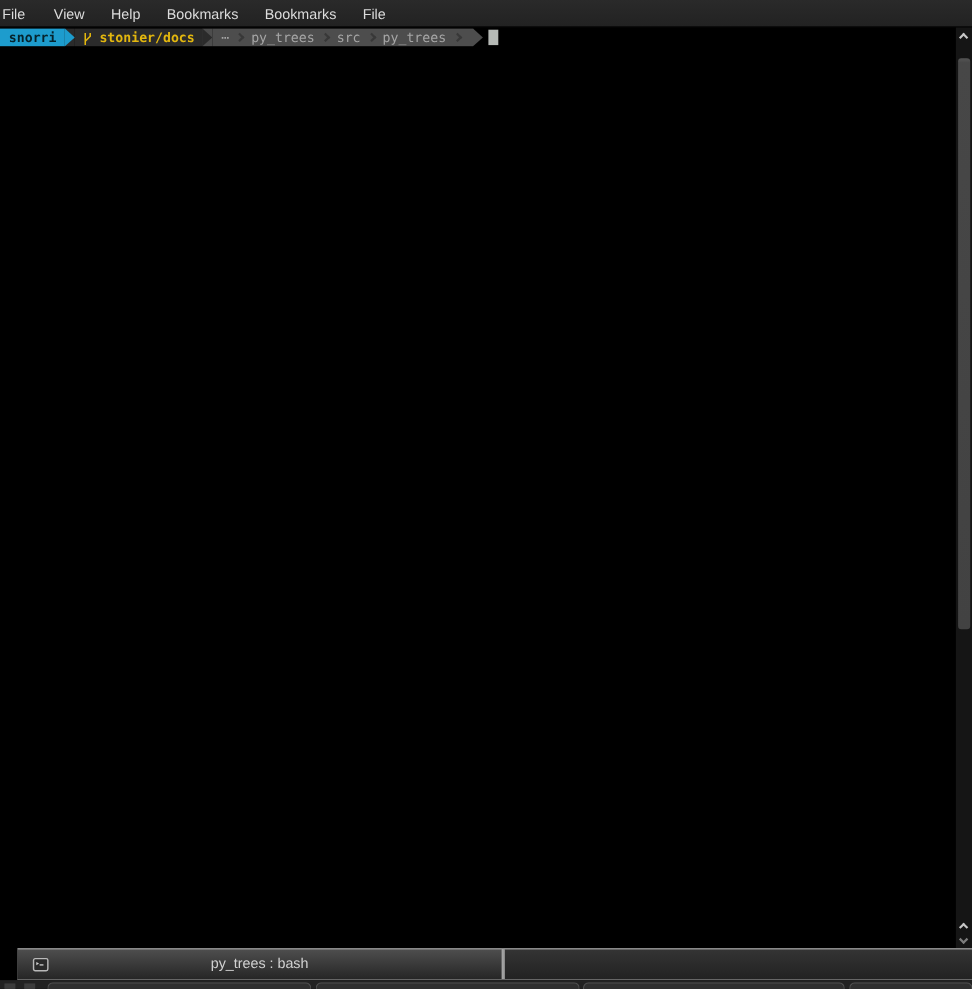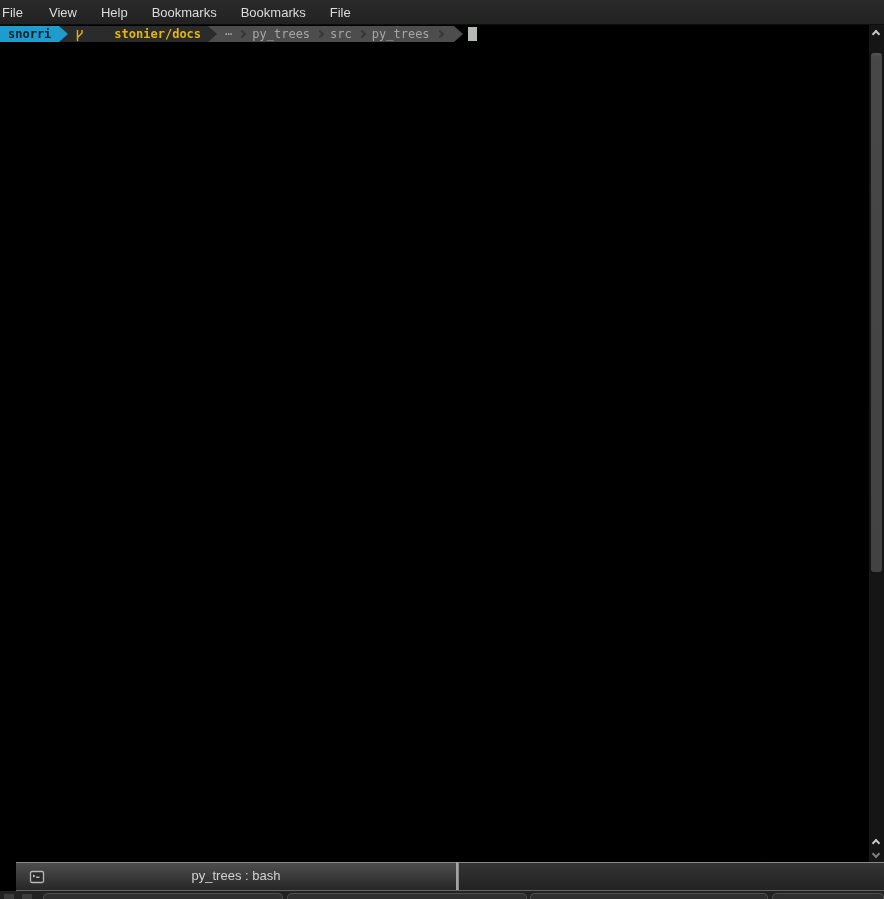--- a/index.html
+++ b/index.html
@@ -19,21 +19,21 @@
   .terminal { position:absolute; top:25px; left:0; width:884px; height:694px;
               background:#000; }
   .prompt { position:absolute; top:1px; left:0; height:16px; display:flex;
             align-items:stretch; font-family:"DejaVu Sans Mono", monospace;
             font-size:12px; line-height:16px; white-space:pre; }
   .seg-host { background:#1d9ccd; color:#06232c; padding:0 8px; font-weight:bold; }
   .arrow { width:0; height:0; border-top:8px solid transparent;
            border-bottom:8px solid transparent; }
   .arrow-host { border-left:9px solid #1d9ccd; background:#2b2b2b; }
   .seg-path { background:#2b2b2b; color:#e3b70e; padding:0 7px; display:flex;
-              align-items:flex-end; font-weight:bold;gap:24px; }
+              align-items:flex-end; font-weight:bold; }
   .branch-icon { margin-right:6px; display:inline-block; }
   .arrow-path { border-left:9px solid #2b2b2b; background:#4d4d4d; }
   .seg-crumbs { background:#4d4d4d; color:#a6a6a6; padding:0 4px 0 8px;
                 display:flex; align-items:center; }
   .chev { width:6px; height:6px; border-top:2px solid #383838;
           border-right:2px solid #383838; transform:rotate(45deg);
           margin:0 7px; flex:none; }
   .arrow-end { border-left:9px solid #4d4d4d; background:transparent; }
   .cursor-block { width:9px; height:14px; margin:1px 0 0 5px; background:#b6bab6; }
 

